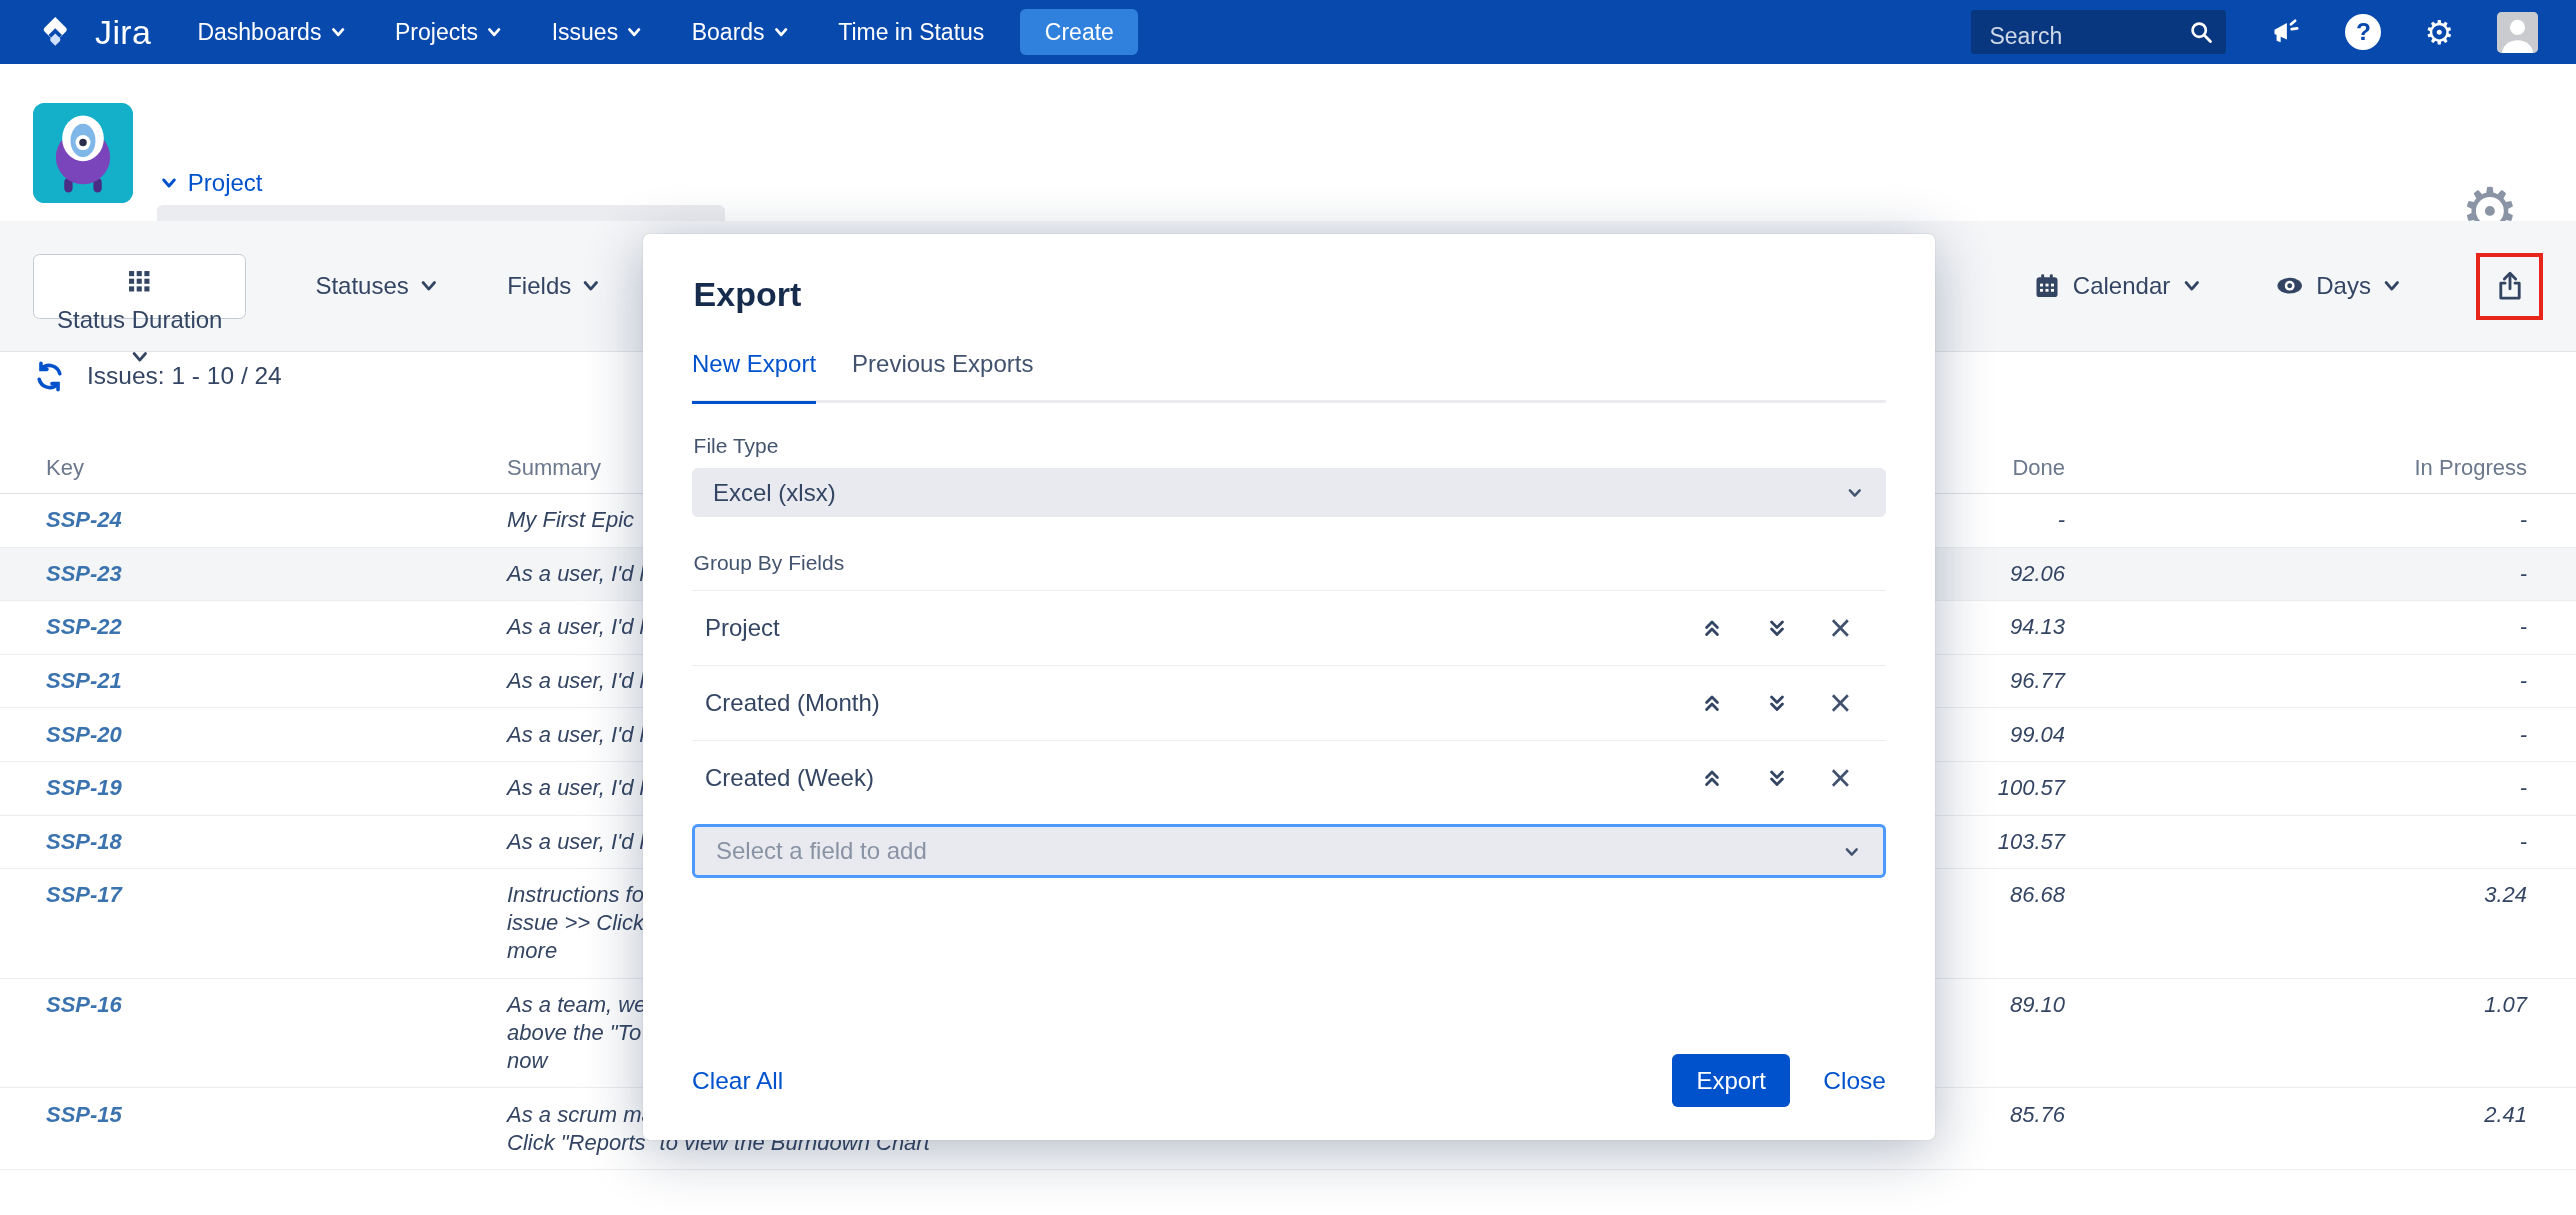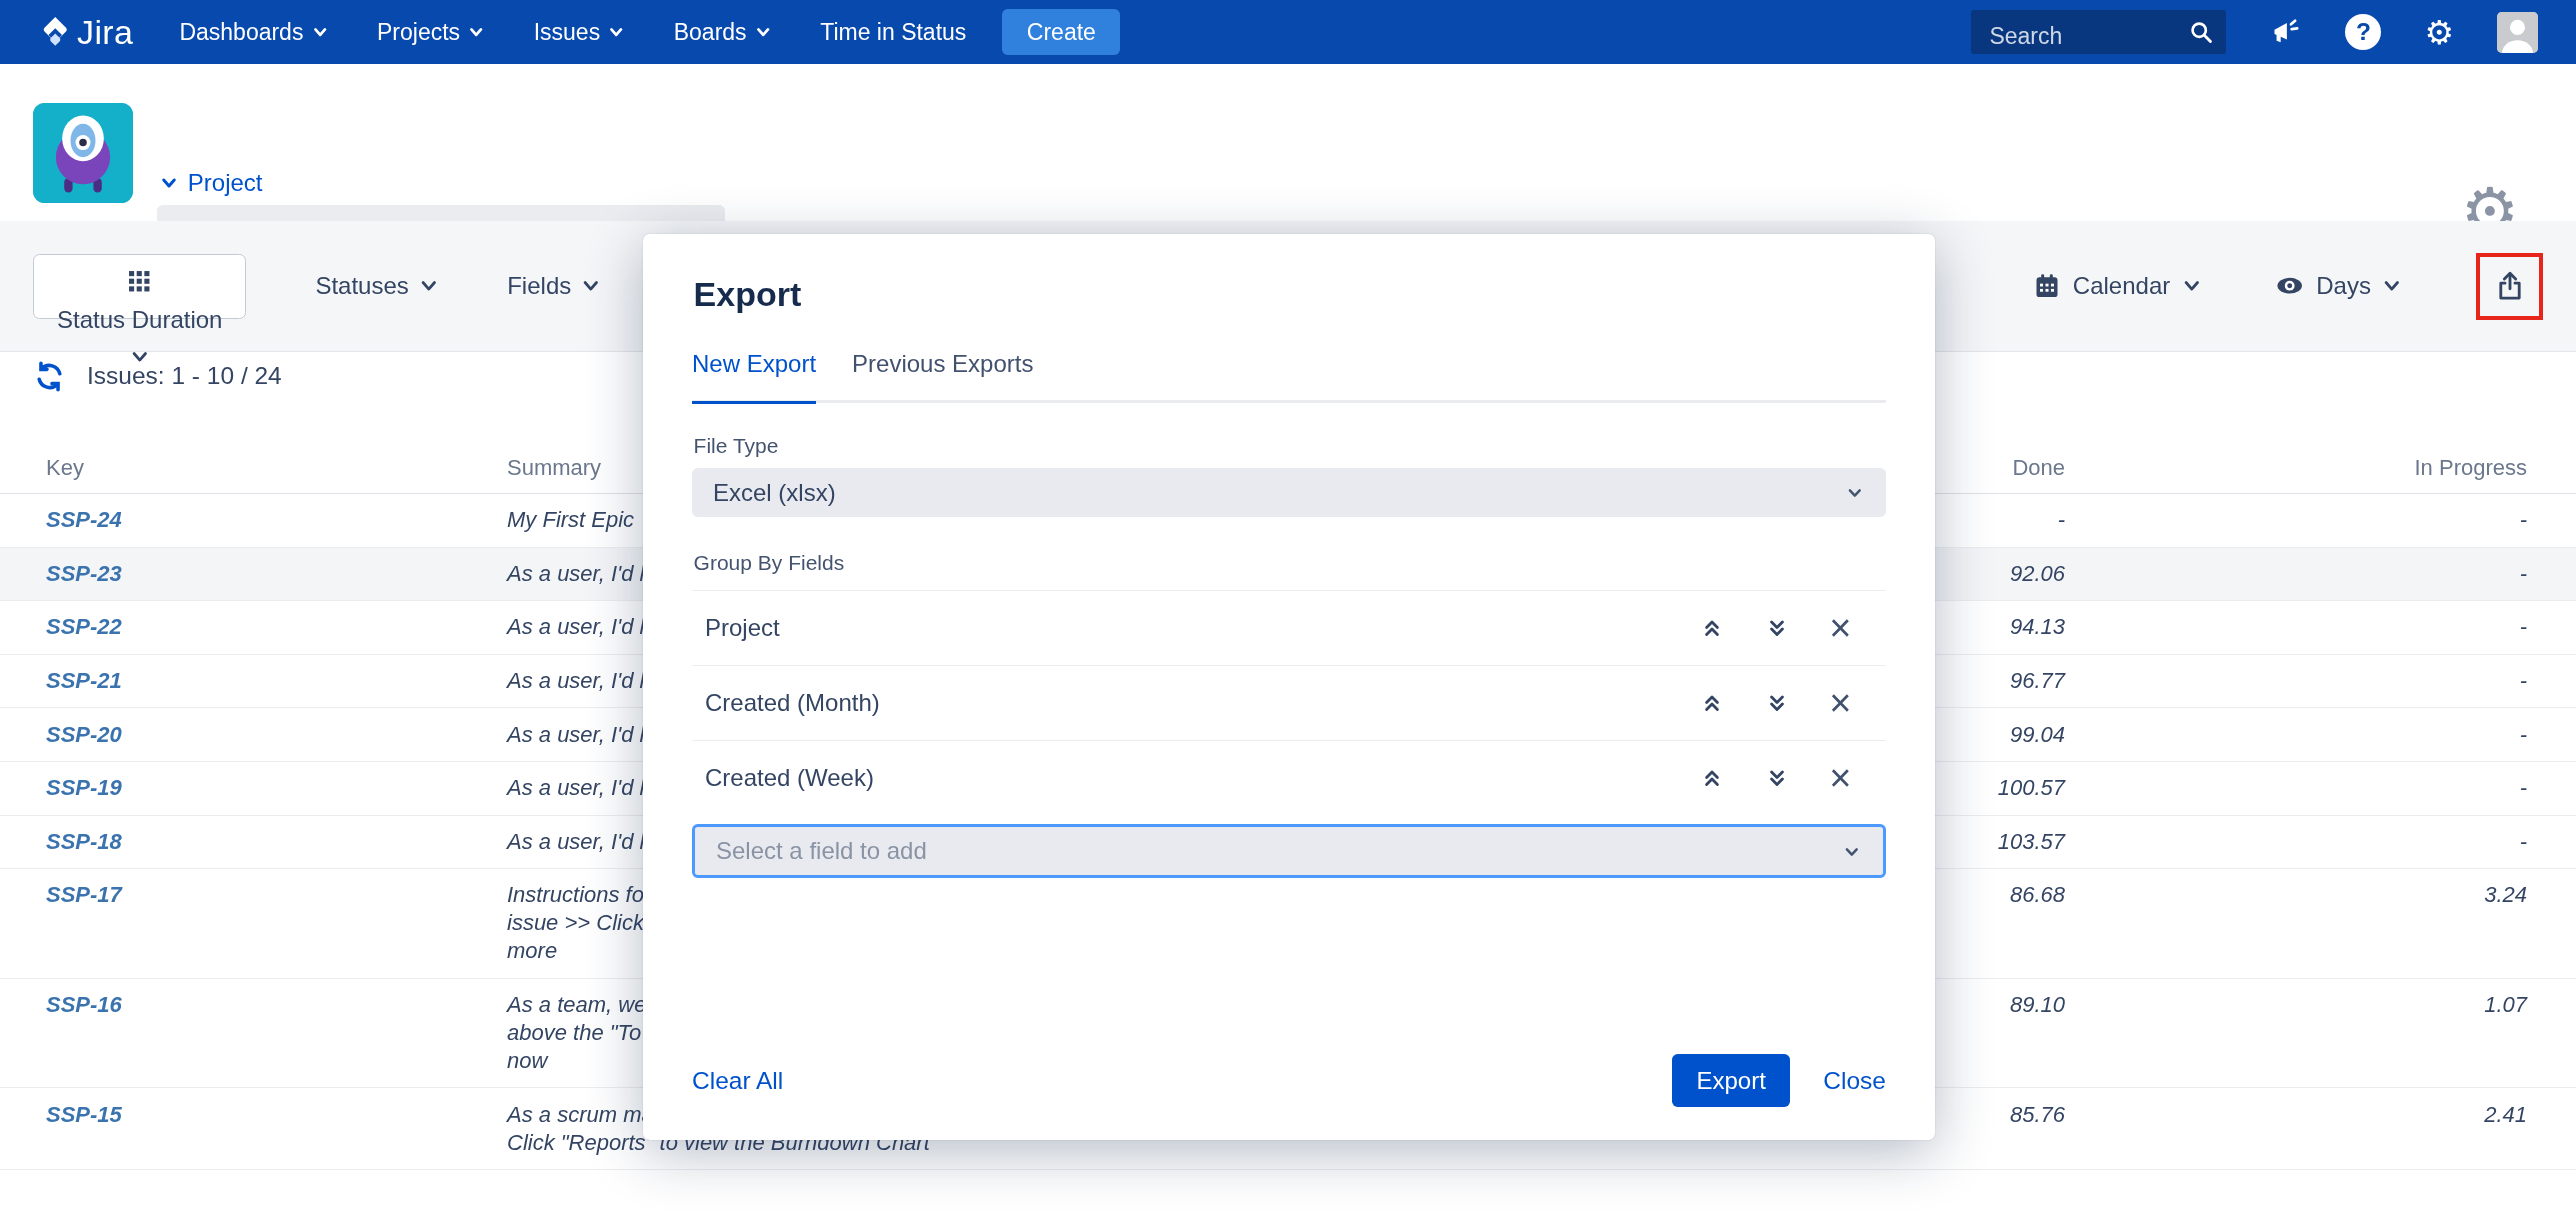--- a/index.html
+++ b/index.html
@@ -3,21 +3,21 @@
 <meta charset="utf-8">
 <style>
   * { margin:0; padding:0; box-sizing:border-box; }
   html,body { width:2576px; height:1216px; overflow:hidden; background:#fff;
               font-family:"Liberation Sans", sans-serif; color:#344563; }
   #app { position:relative; width:2576px; height:1216px; }
 
   
   .navbar { position:absolute; left:0; top:0; width:100%; height:64px; background:#0849AD;
             display:flex; align-items:center; padding:0 38px; }
-  .brand { display:flex; align-items:center; gap:3px; margin-right:46px; }
+  .brand { display:flex; align-items:center; gap:21px; margin-right:46px; }
   .brand-name { color:#fff; font-size:34px; font-weight:500; letter-spacing:0.4px; }
   .nav-items { display:flex; align-items:center; gap:49px; }
   .nav-item { display:flex; align-items:center; gap:8.2px; color:#fff; font-size:23px; cursor:pointer; }
   .nav-item .chev { color:#fff; display:flex; }
   .create-btn { margin-left:36px; background:#3080DE; color:#fff; font-size:23px; font-weight:500;
                 padding:9.8px 24.5px; border-radius:5.7px; border:none; cursor:pointer; }
   .nav-right { margin-left:auto; display:flex; align-items:center; gap:43px; }
   .search-wrap { position:relative; width:255px; height:44px; }
   .search-input { width:100%; height:100%; background:rgba(9,30,66,.42); border:none; border-radius:3px;
                   color:#fff; font-size:23px; padding:8px 49px 0 18px; outline:none;

